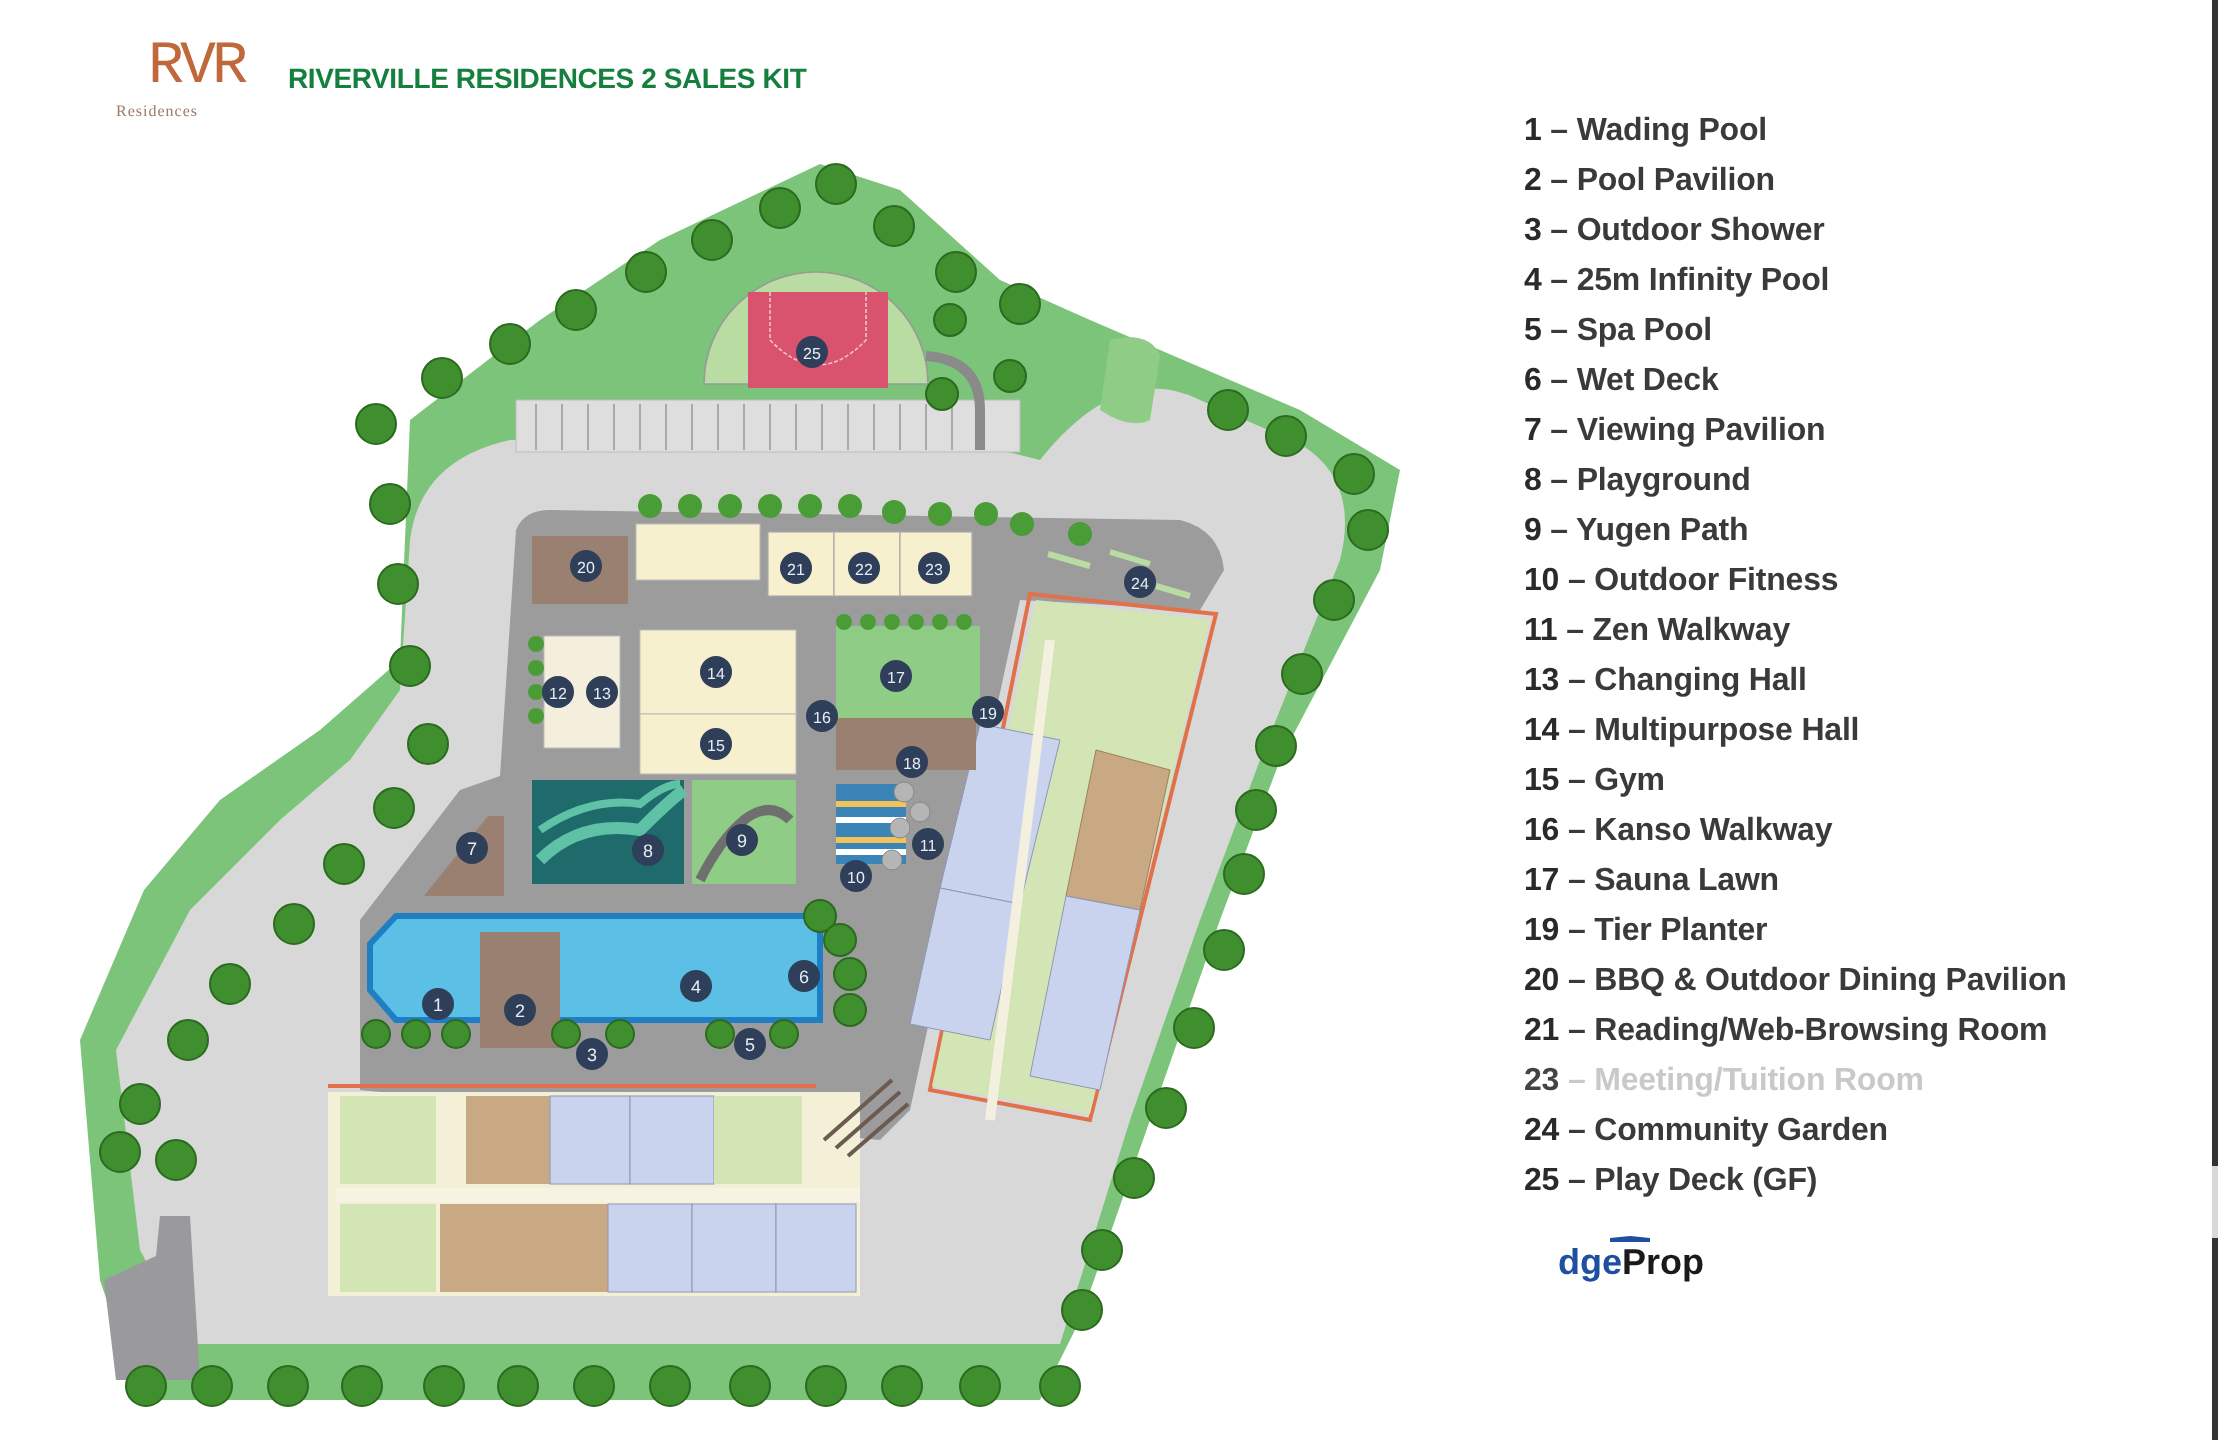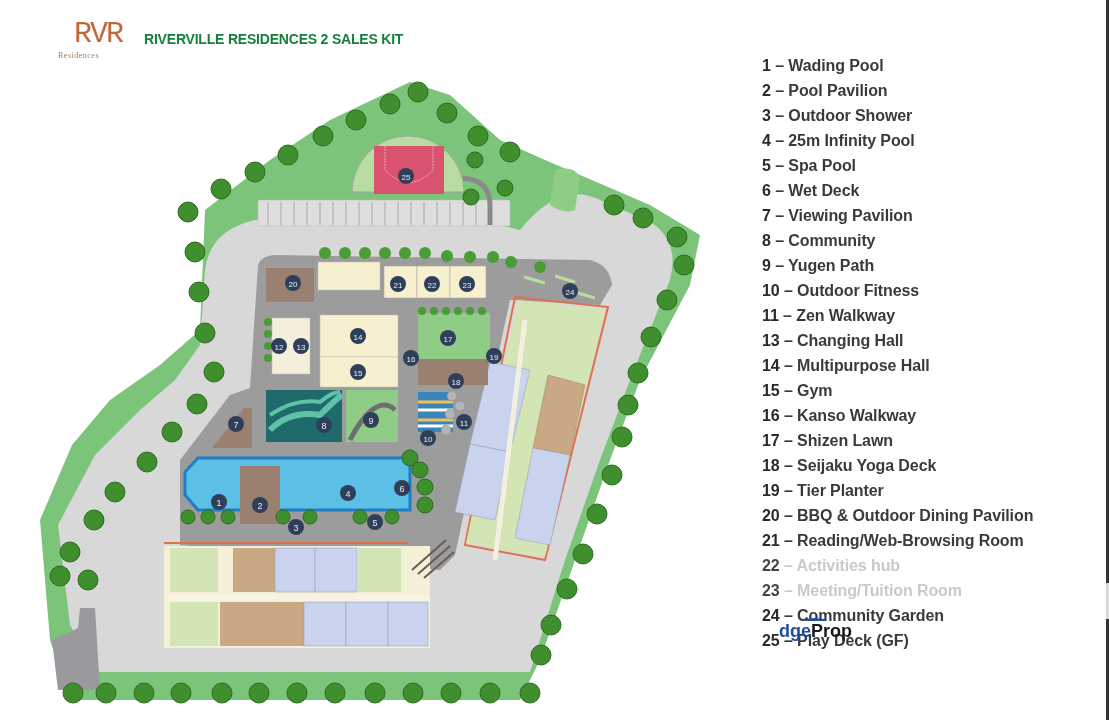--- a/index.html
+++ b/index.html
@@ -382,34 +382,32 @@
 </svg>
 
 <ul class="legend" id="legend">
     <li><span class="num">1</span><span> – </span><span>Wading Pool</span></li>
     <li><span class="num">2</span><span> – </span><span>Pool Pavilion</span></li>
     <li><span class="num">3</span><span> – </span><span>Outdoor Shower</span></li>
     <li><span class="num">4</span><span> – </span><span>25m Infinity Pool</span></li>
     <li><span class="num">5</span><span> – </span><span>Spa Pool</span></li>
     <li><span class="num">6</span><span> – </span><span>Wet Deck</span></li>
     <li><span class="num">7</span><span> – </span><span>Viewing Pavilion</span></li>
-    <li><span class="num">8</span><span> – </span><span>Community</span></li>
+    <li><span class="num">8</span><span> – </span><span>Playground</span></li>
     <li><span class="num">9</span><span> – </span><span>Yugen Path</span></li>
     <li><span class="num">10</span><span> – </span><span>Outdoor Fitness</span></li>
     <li><span class="num">11</span><span> – </span><span>Zen Walkway</span></li>
     <li><span class="num">13</span><span> – </span><span>Changing Hall</span></li>
     <li><span class="num">14</span><span> – </span><span>Multipurpose Hall</span></li>
     <li><span class="num">15</span><span> – </span><span>Gym</span></li>
     <li><span class="num">16</span><span> – </span><span>Kanso Walkway</span></li>
-    <li><span class="num">17</span><span> – </span><span>Shizen Lawn</span></li>
-    <li><span class="num">18</span><span> – </span><span>Seijaku Yoga Deck</span></li>
+    <li><span class="num">17</span><span> – </span><span>Sauna Lawn</span></li>
     <li><span class="num">19</span><span> – </span><span>Tier Planter</span></li>
     <li><span class="num">20</span><span> – </span><span>BBQ &amp; Outdoor Dining Pavilion</span></li>
     <li><span class="num">21</span><span> – </span><span>Reading/Web-Browsing Room</span></li>
-    <li class="faded"><span class="num">22</span><span> – </span><span>Activities hub</span></li>
     <li class="faded"><span class="num">23</span><span> – </span><span>Meeting/Tuition Room</span></li>
     <li><span class="num">24</span><span> – </span><span>Community Garden</span></li>
     <li><span class="num">25</span><span> – </span><span>Play Deck (GF)</span></li>
   </ul>
 
 <div class="watermark">
   <span class="wm-e"></span>
   <span class="wm-text"><span class="wm-dge">dge</span><span class="wm-prop">Prop</span></span>
 </div>
 

